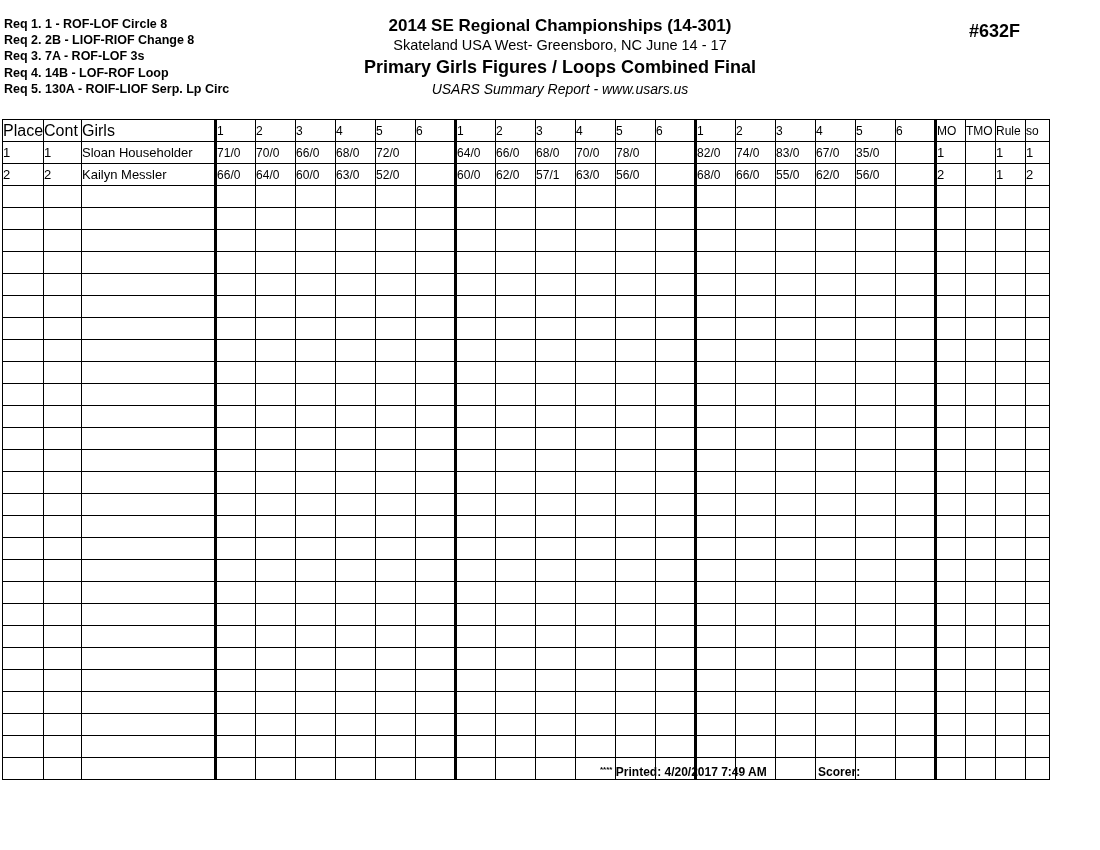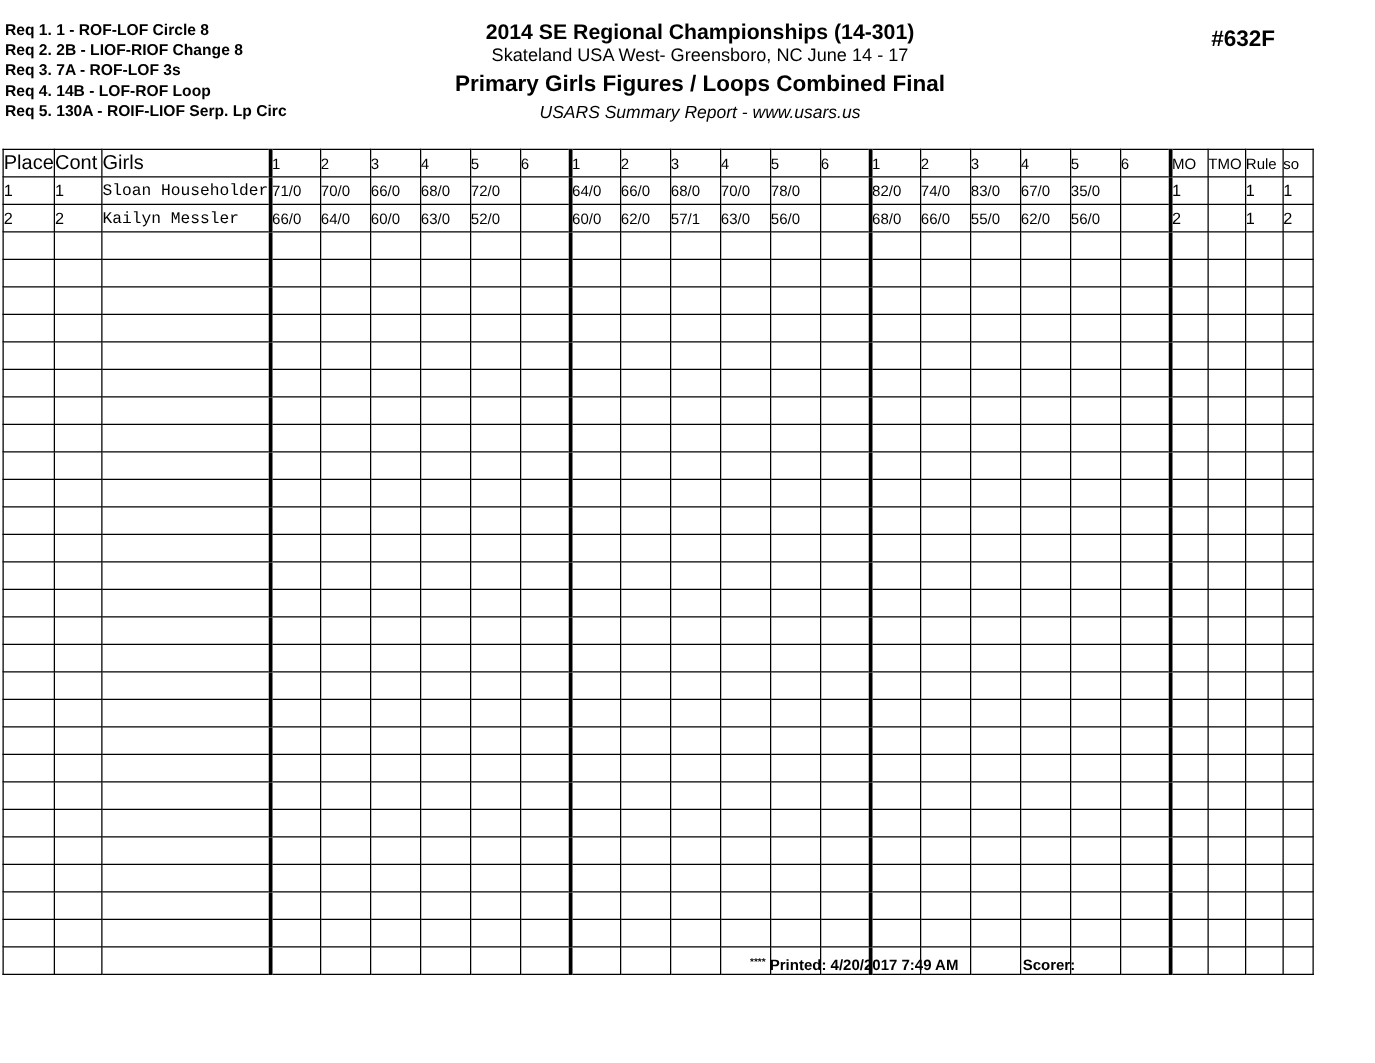--- a/index.html
+++ b/index.html
@@ -103,21 +103,20 @@
   }
   .colhead-left {
     font-size: 16px;
     padding-left: 3px;
     text-align: left;
   }
   .skater-name {
     font-weight: bold;
     font-size: 13px;
     padding-left: 4px;
-    font-family: Liberation Mono, monospace;
   }
   .place-cell, .cont-cell {
     font-weight: bold;
     font-size: 13px;
     padding-left: 4px;
   }
   .score-cell {
     font-size: 12px;
     padding-left: 3px;
   }

